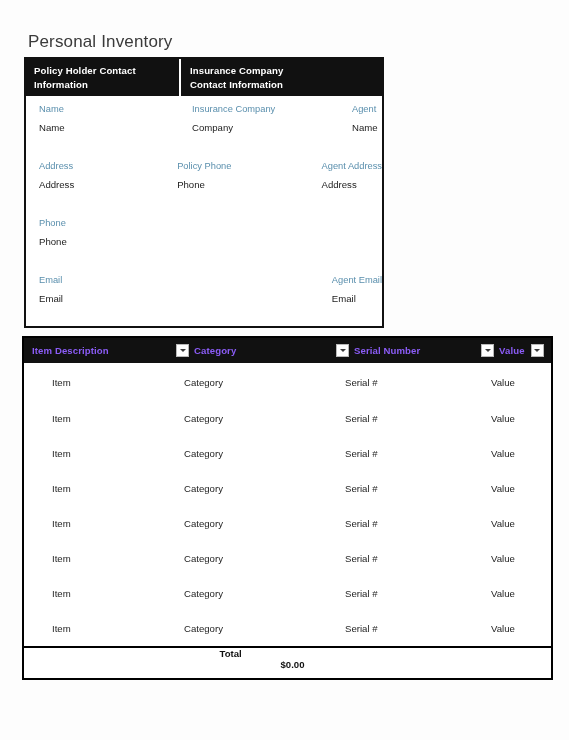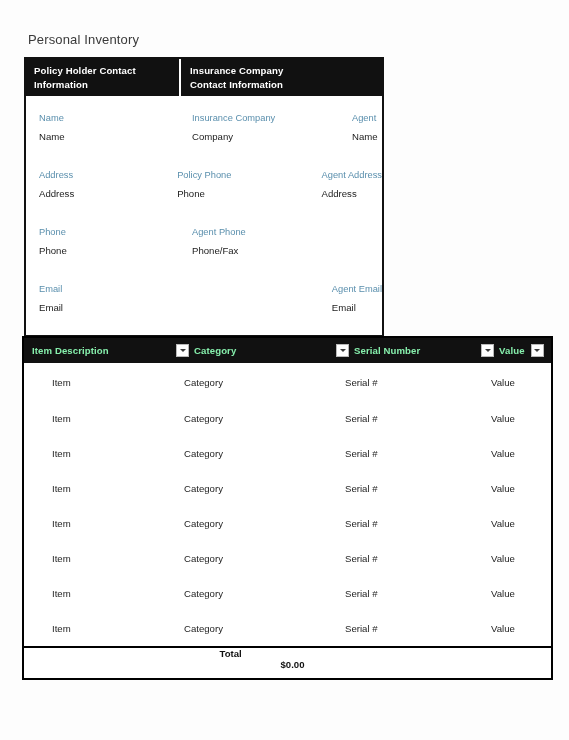--- a/index.html
+++ b/index.html
@@ -13,21 +13,21 @@
     font-family: "Liberation Sans", sans-serif;
     overflow: hidden;
     position: relative;
   }
 
   
   .page-title {
     position: absolute;
     left: 28px;
     top: 32px;
-    font-size: 13px;
+    font-size: 17px;
     font-weight: 400;
     color: #3a3a3a;
     letter-spacing: 0.15px;
     white-space: nowrap;
   }
 
   
   .contact-panel {
     position: absolute;
     left: 24px;
@@ -57,21 +57,20 @@
     border-right: 2px solid #ffffff;
   }
   .ch-cell.right {
     flex: 1;
     padding-left: 9px;
   }
   .ch-line { display: block; }
 
   .contact-body {
     padding: 9px 0 4px 0;
-    margin-top: 9px;
   }
   .contact-row {
     display: flex;
     height: 57px;
     box-sizing: border-box;
   }
   .contact-row:last-child { height: 46px; }
   .cf {
     box-sizing: border-box;
     padding-left: 13px;
@@ -101,21 +100,21 @@
     position: absolute;
     left: 22px;
     top: 336px;
     width: 531px;
     border: 2.5px solid #000000;
     background: #ffffff;
     box-sizing: border-box;
   }
   .inv-head {
     background: #111111;
-    color: #86efac;
+    color: #8b5cf6;
     height: 25px;
     display: flex;
     align-items: center;
     position: relative;
     box-sizing: border-box;
   }
   .ih {
     font-size: 9.6px;
     font-weight: bold;
     letter-spacing: 0.1px;
@@ -243,24 +242,20 @@
       <div class="cf c3">
         <span class="cf-label">Agent Address</span>
         <span class="cf-value">Address</span>
       </div>
     </div>
 
     <div class="contact-row">
       <div class="cf c1">
         <span class="cf-label">Phone</span>
         <span class="cf-value">Phone</span>
-      </div>
-      <div class="cf c3">
-        <span class="cf-label">Agent Phone</span>
-        <span class="cf-value">Phone/Fax</span>
       </div>
     </div>
 
     <div class="contact-row">
       <div class="cf c1">
         <span class="cf-label">Email</span>
         <span class="cf-value">Email</span>
       </div>
       <div class="cf c2">
         <span class="cf-label cf-empty"></span>

